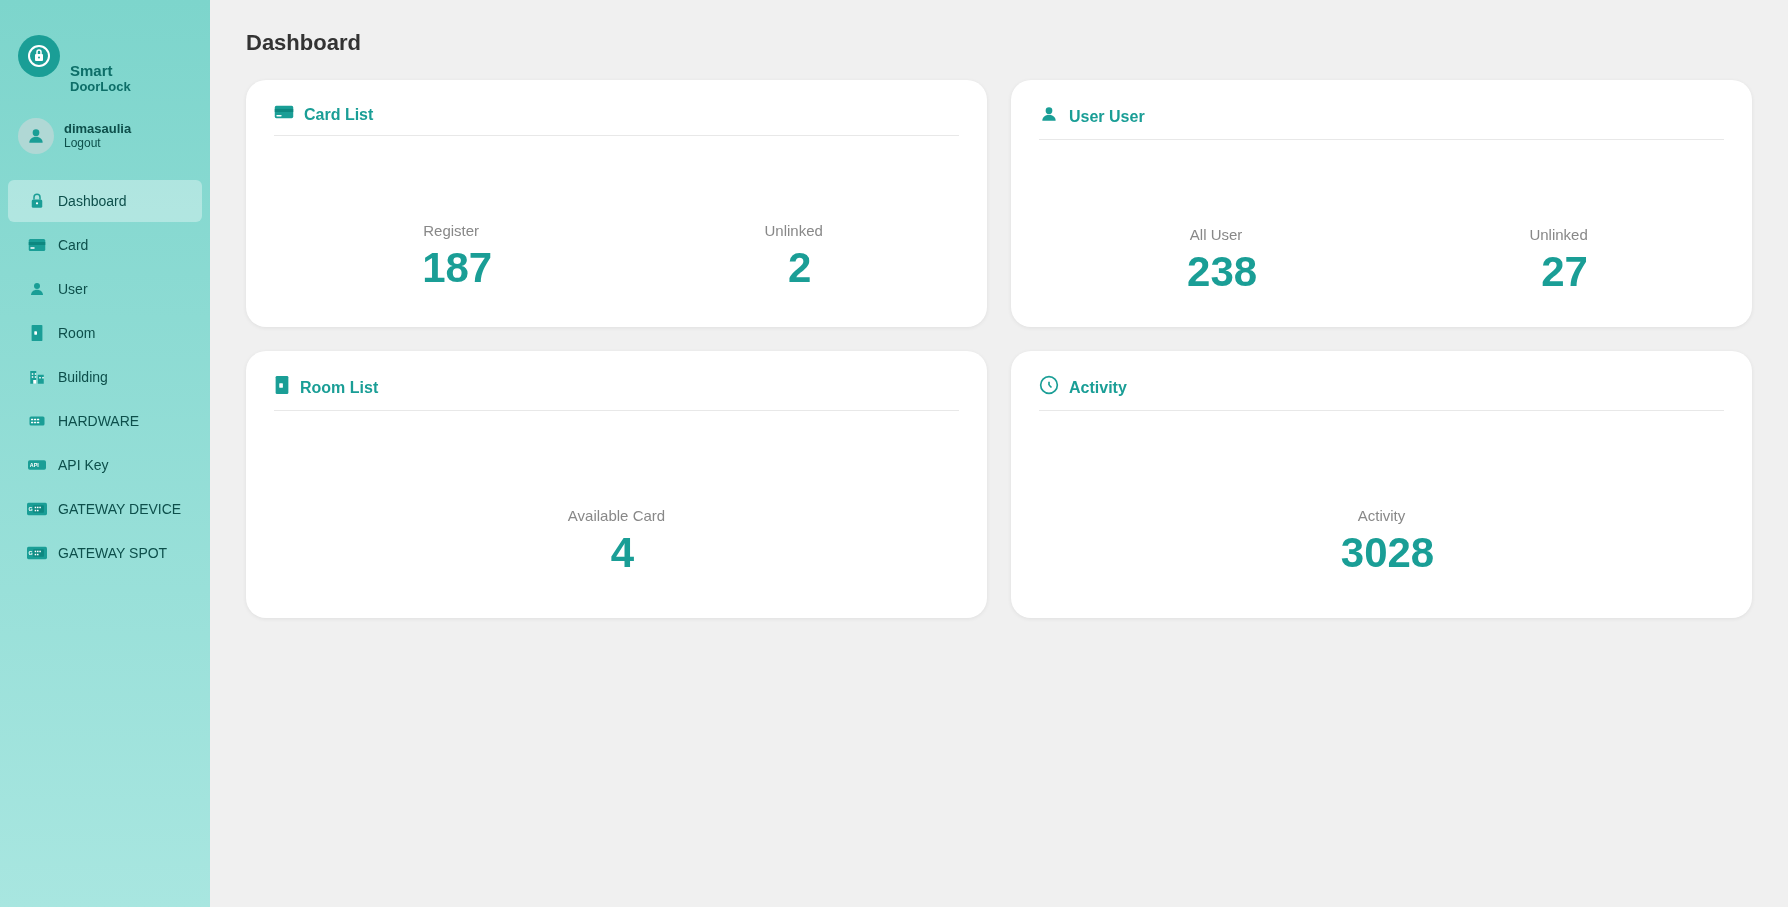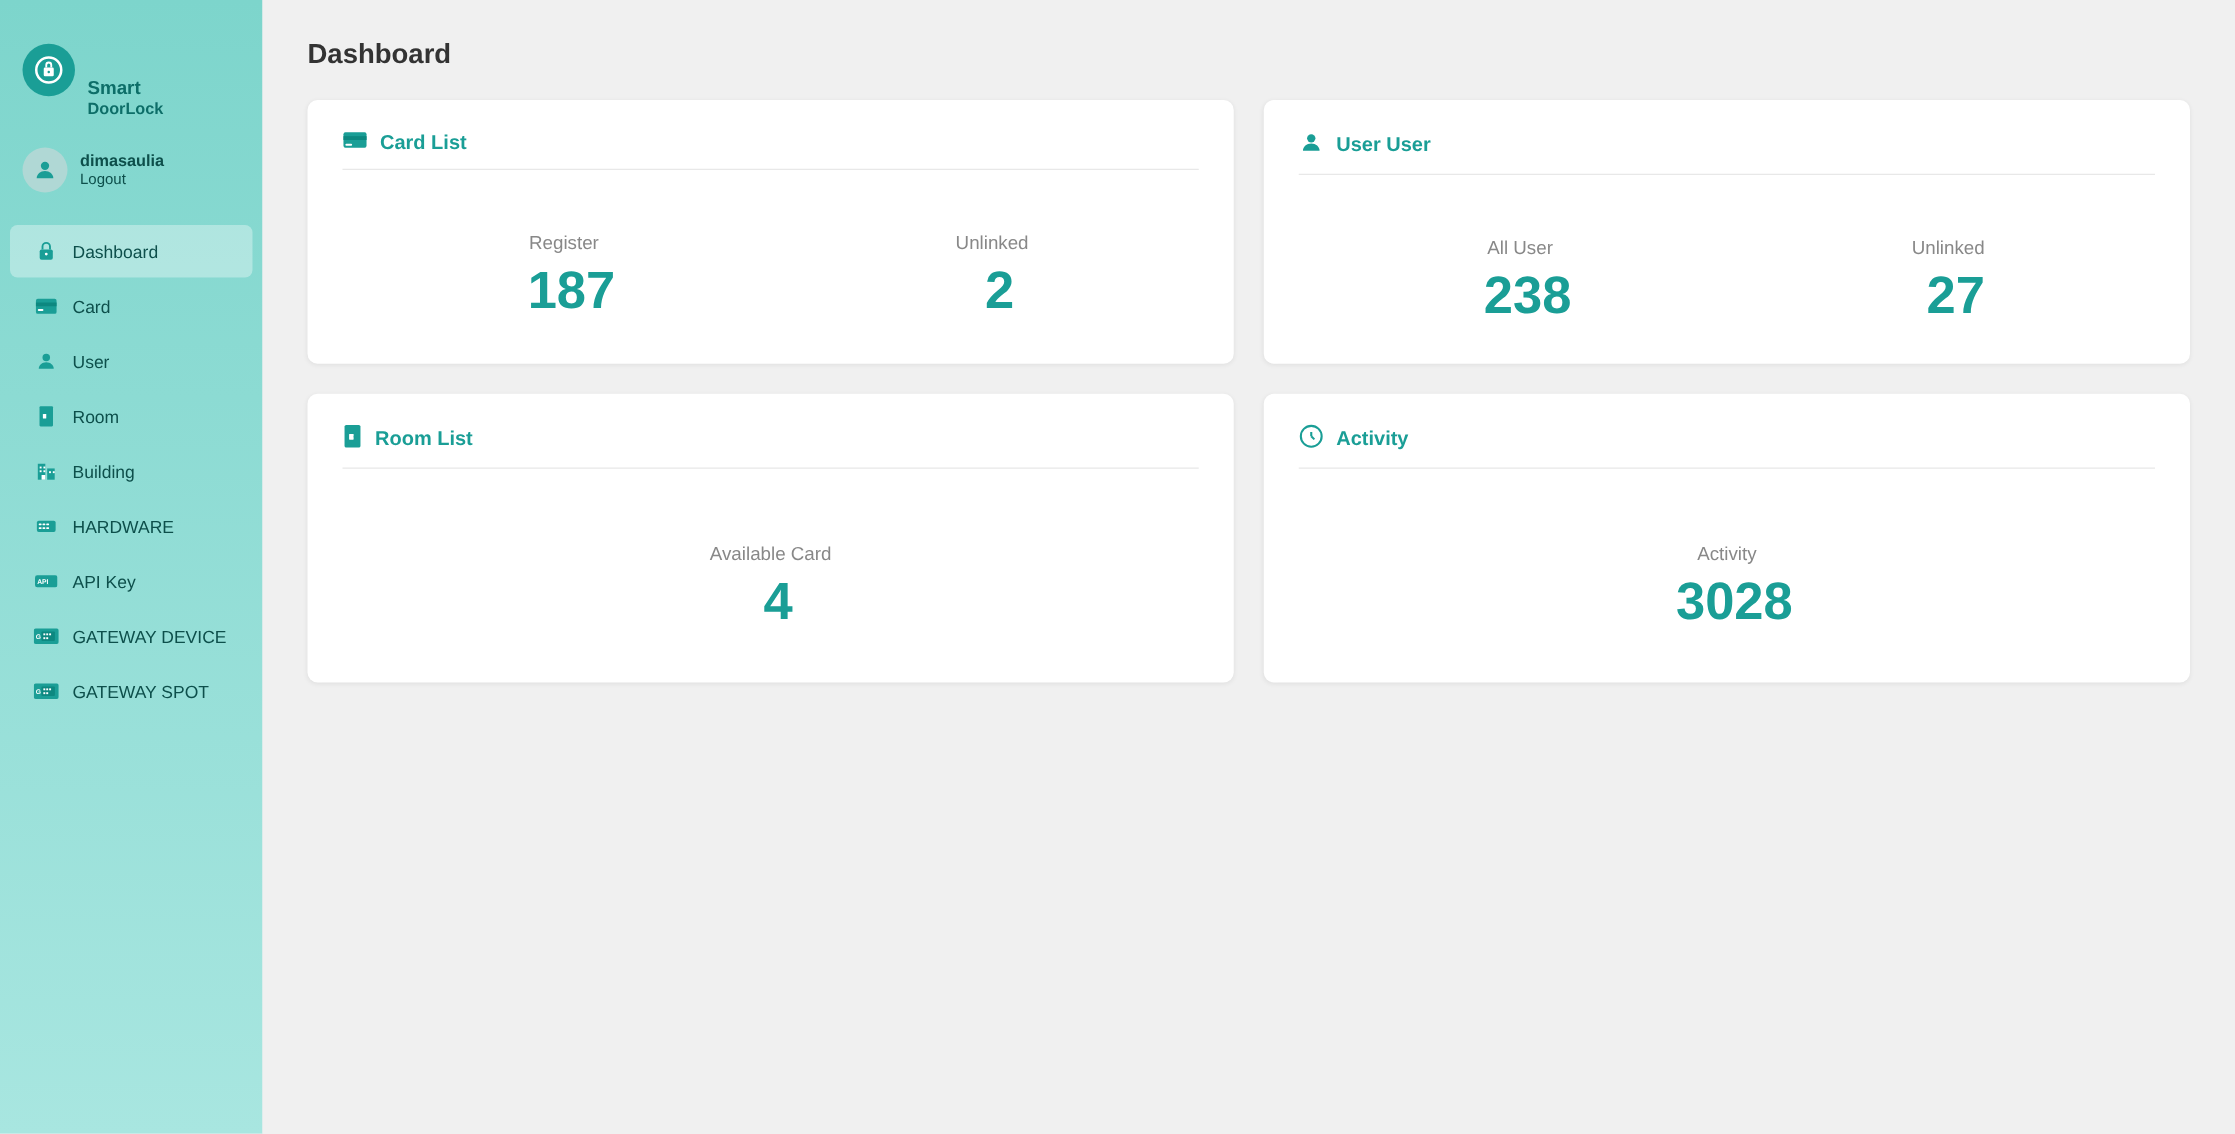--- a/index.html
+++ b/index.html
@@ -146,21 +146,21 @@
     }
 
     .dashboard-grid {
       display: grid;
       grid-template-columns: 1fr 1fr;
       gap: 24px;
     }
 
     .card {
       background: white;
-      border-radius: 8px;
+      border-radius: 20px;
       padding: 24px 28px;
       box-shadow: 0 1px 4px rgba(0,0,0,0.07);
     }
 
     .card-header {
       display: flex;
       align-items: center;
       gap: 10px;
       margin-bottom: 10px;
     }
@@ -193,20 +193,21 @@
       display: flex;
       flex-direction: column;
       align-items: center;
       gap: 8px;
     }
 
     .stat-label {
       font-size: 15px;
       color: #888;
       font-weight: 400;
+      margin-top: 36px;
     }
 
     .stat-value {
       font-size: 42px;
       font-weight: 700;
       color: #1a9e96;
       line-height: 1;
       margin-left: 12px;
     }
 

